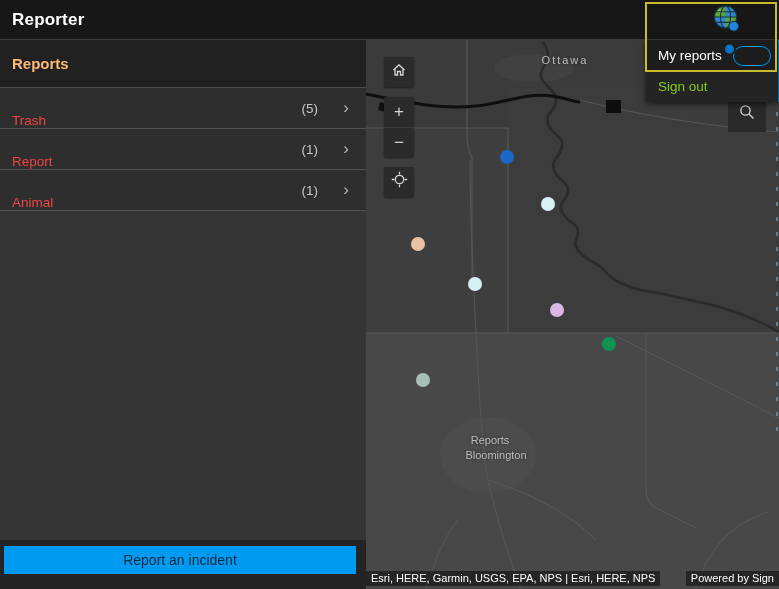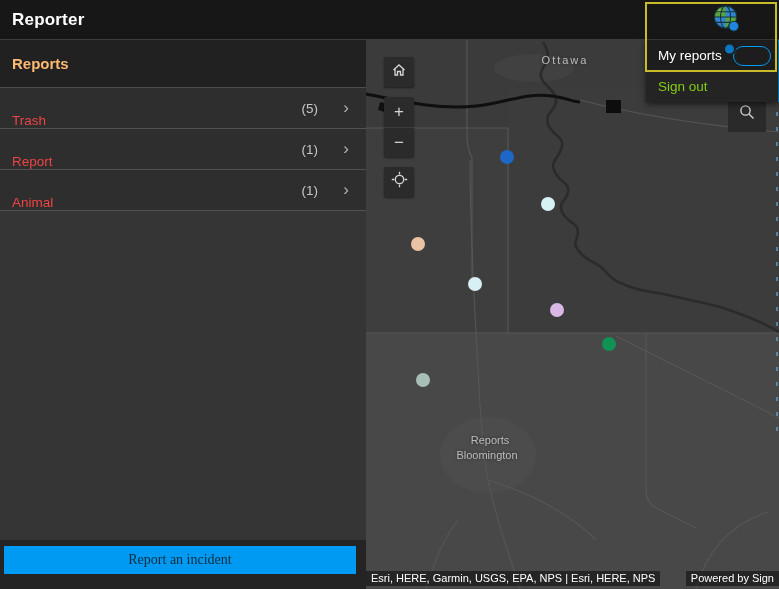--- a/index.html
+++ b/index.html
@@ -26,21 +26,21 @@
   .report-row .label { position:absolute; left:12px; top:12px; line-height:41px;
                        font-size:13.5px; color:#ef4444; }
   .report-row .count { position:absolute; right:48px; top:0; line-height:41px;
                        font-size:13.5px; color:#c6c6c6; }
   .report-row .chev  { position:absolute; right:17px; top:0; line-height:39px;
                        font-size:17px; color:#b2b2b2; }
   .bottom-bar { position:absolute; left:0; bottom:0; width:366px; height:49px;
                 background:#242424; }
   .report-btn { position:absolute; left:4px; top:6px; width:352px; height:28px;
                 background:#009af2; border:none; color:#0d2c3d; font-size:14px;
-                font-family:Liberation Serif, serif; cursor:pointer; }
+                font-family:Liberation Sans, sans-serif; cursor:pointer; }
 
   
   .map { position:absolute; left:366px; top:40px; width:413px; height:549px;
          background:#3e3e3e; overflow:hidden; z-index:10; }
   .map svg.basemap { position:absolute; left:0; top:0; }
   .map-label { position:absolute; color:#bdbdbd; font-size:11px; white-space:nowrap;
                transform:translate(-50%,-50%); text-shadow:0 0 3px #2b2b2b; }
   .marker { position:absolute; width:14px; height:14px; border-radius:50%;
             transform:translate(-50%,-50%); cursor:pointer; }
 
@@ -123,21 +123,21 @@
                C220,222 232,222 238,230 C246,240 252,242 262,246 C276,252 290,252 302,255
                C318,259 336,262 354,267 C376,274 396,282 413,292" fill="none" stroke="#2b2b2b" stroke-width="2.6"></path>
 
       <path d="M0,54 C30,60 70,70 110,66 C140,63 160,52 186,56 C200,58 208,62 214,62" fill="none" stroke="#0f0f0f" stroke-width="3"></path>
       <path d="M14,62 l22,6 l-4,8 l-20,-6 z" fill="#101010"></path>
       <rect x="240" y="60" width="15" height="13" fill="#0d0d0d"></rect>
     </svg>
 
     <div class="map-label" style="left:167px; top:20px; letter-spacing:2px;margin-left:32px;">Ottawa</div>
     <div class="map-label" style="left:124px; top:400px;">Reports</div>
-    <div class="map-label" style="left:121px; top:415px;">Bloomington</div>
+    <div class="map-label" style="left:130px; top:415px;">Bloomington</div>
 
     <div style="position:absolute;left:0;top:0;width:100%;height:100%;">
         <div class="marker" style="left: 141px; top: 117px; background: rgb(29, 103, 198);"></div>
         <div class="marker" style="left: 182px; top: 164px; background: rgb(216, 241, 242);"></div>
         <div class="marker" style="left: 52px; top: 204px; background: rgb(233, 195, 163);"></div>
         <div class="marker" style="left: 109px; top: 244px; background: rgb(215, 240, 244);"></div>
         <div class="marker" style="left: 191px; top: 270px; background: rgb(217, 184, 229);"></div>
         <div class="marker" style="left: 243px; top: 304px; background: rgb(16, 146, 84);"></div>
         <div class="marker" style="left: 57px; top: 340px; background: rgb(168, 191, 183);"></div>
       </div>

